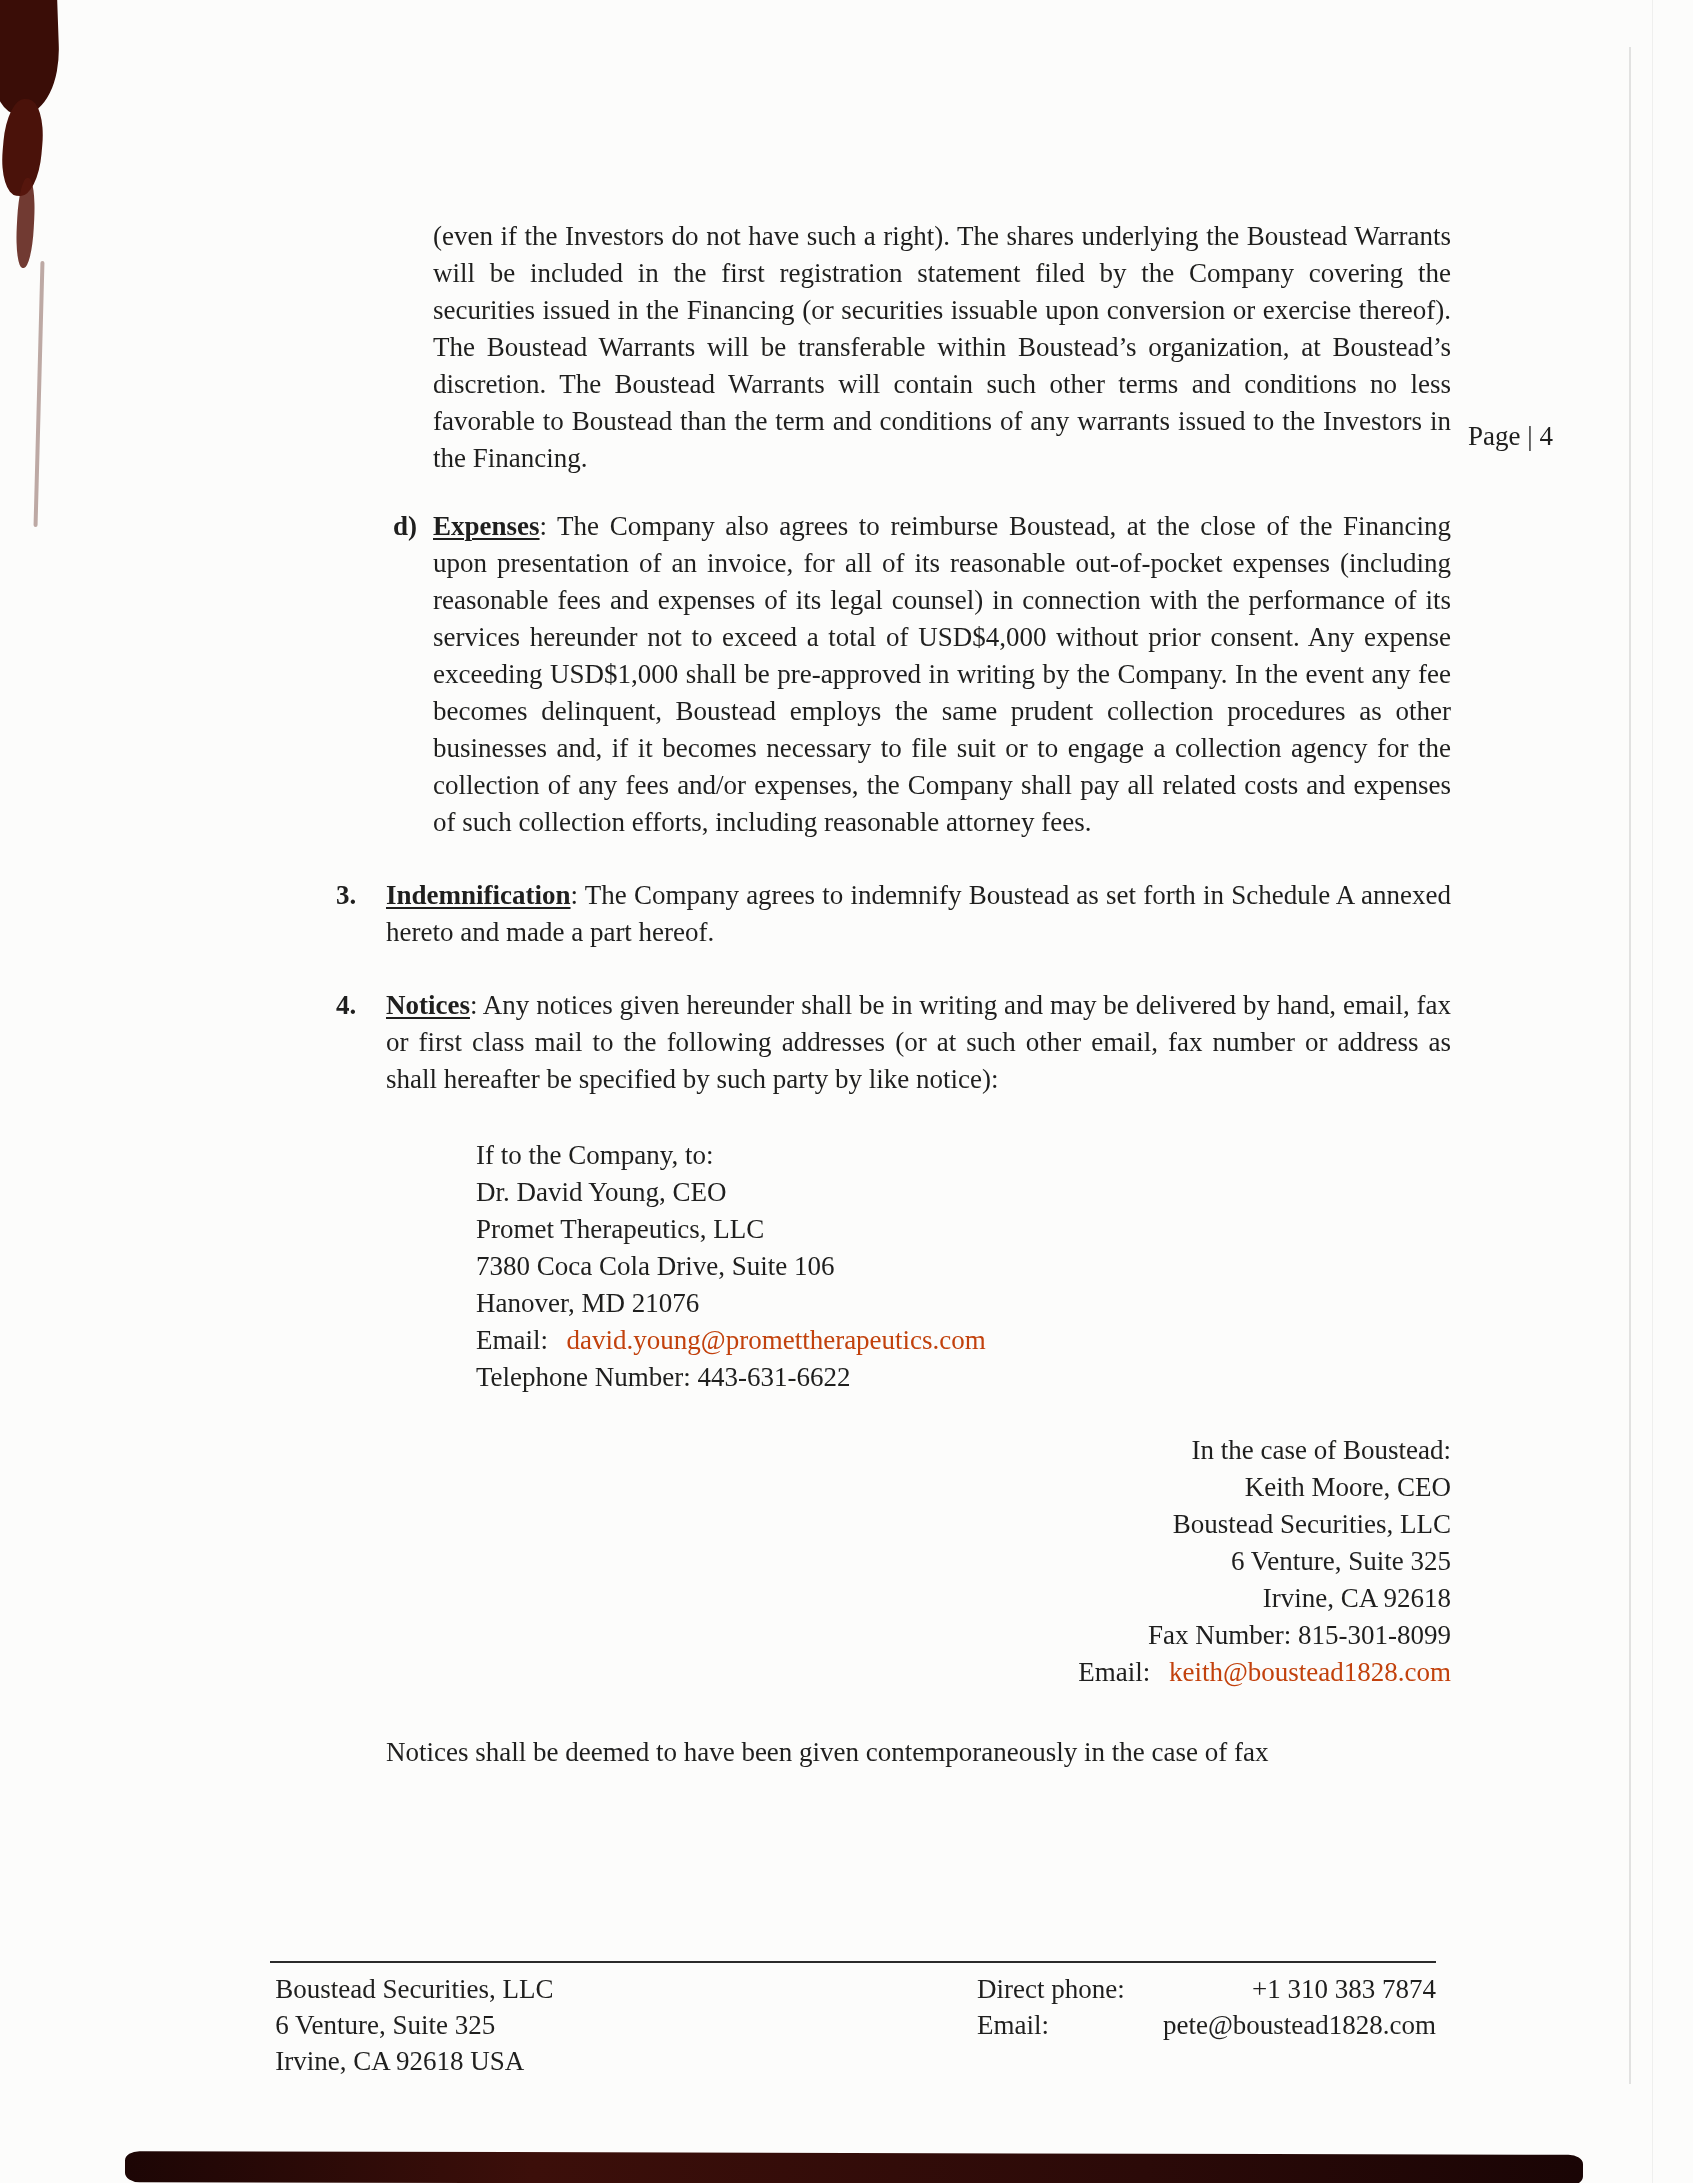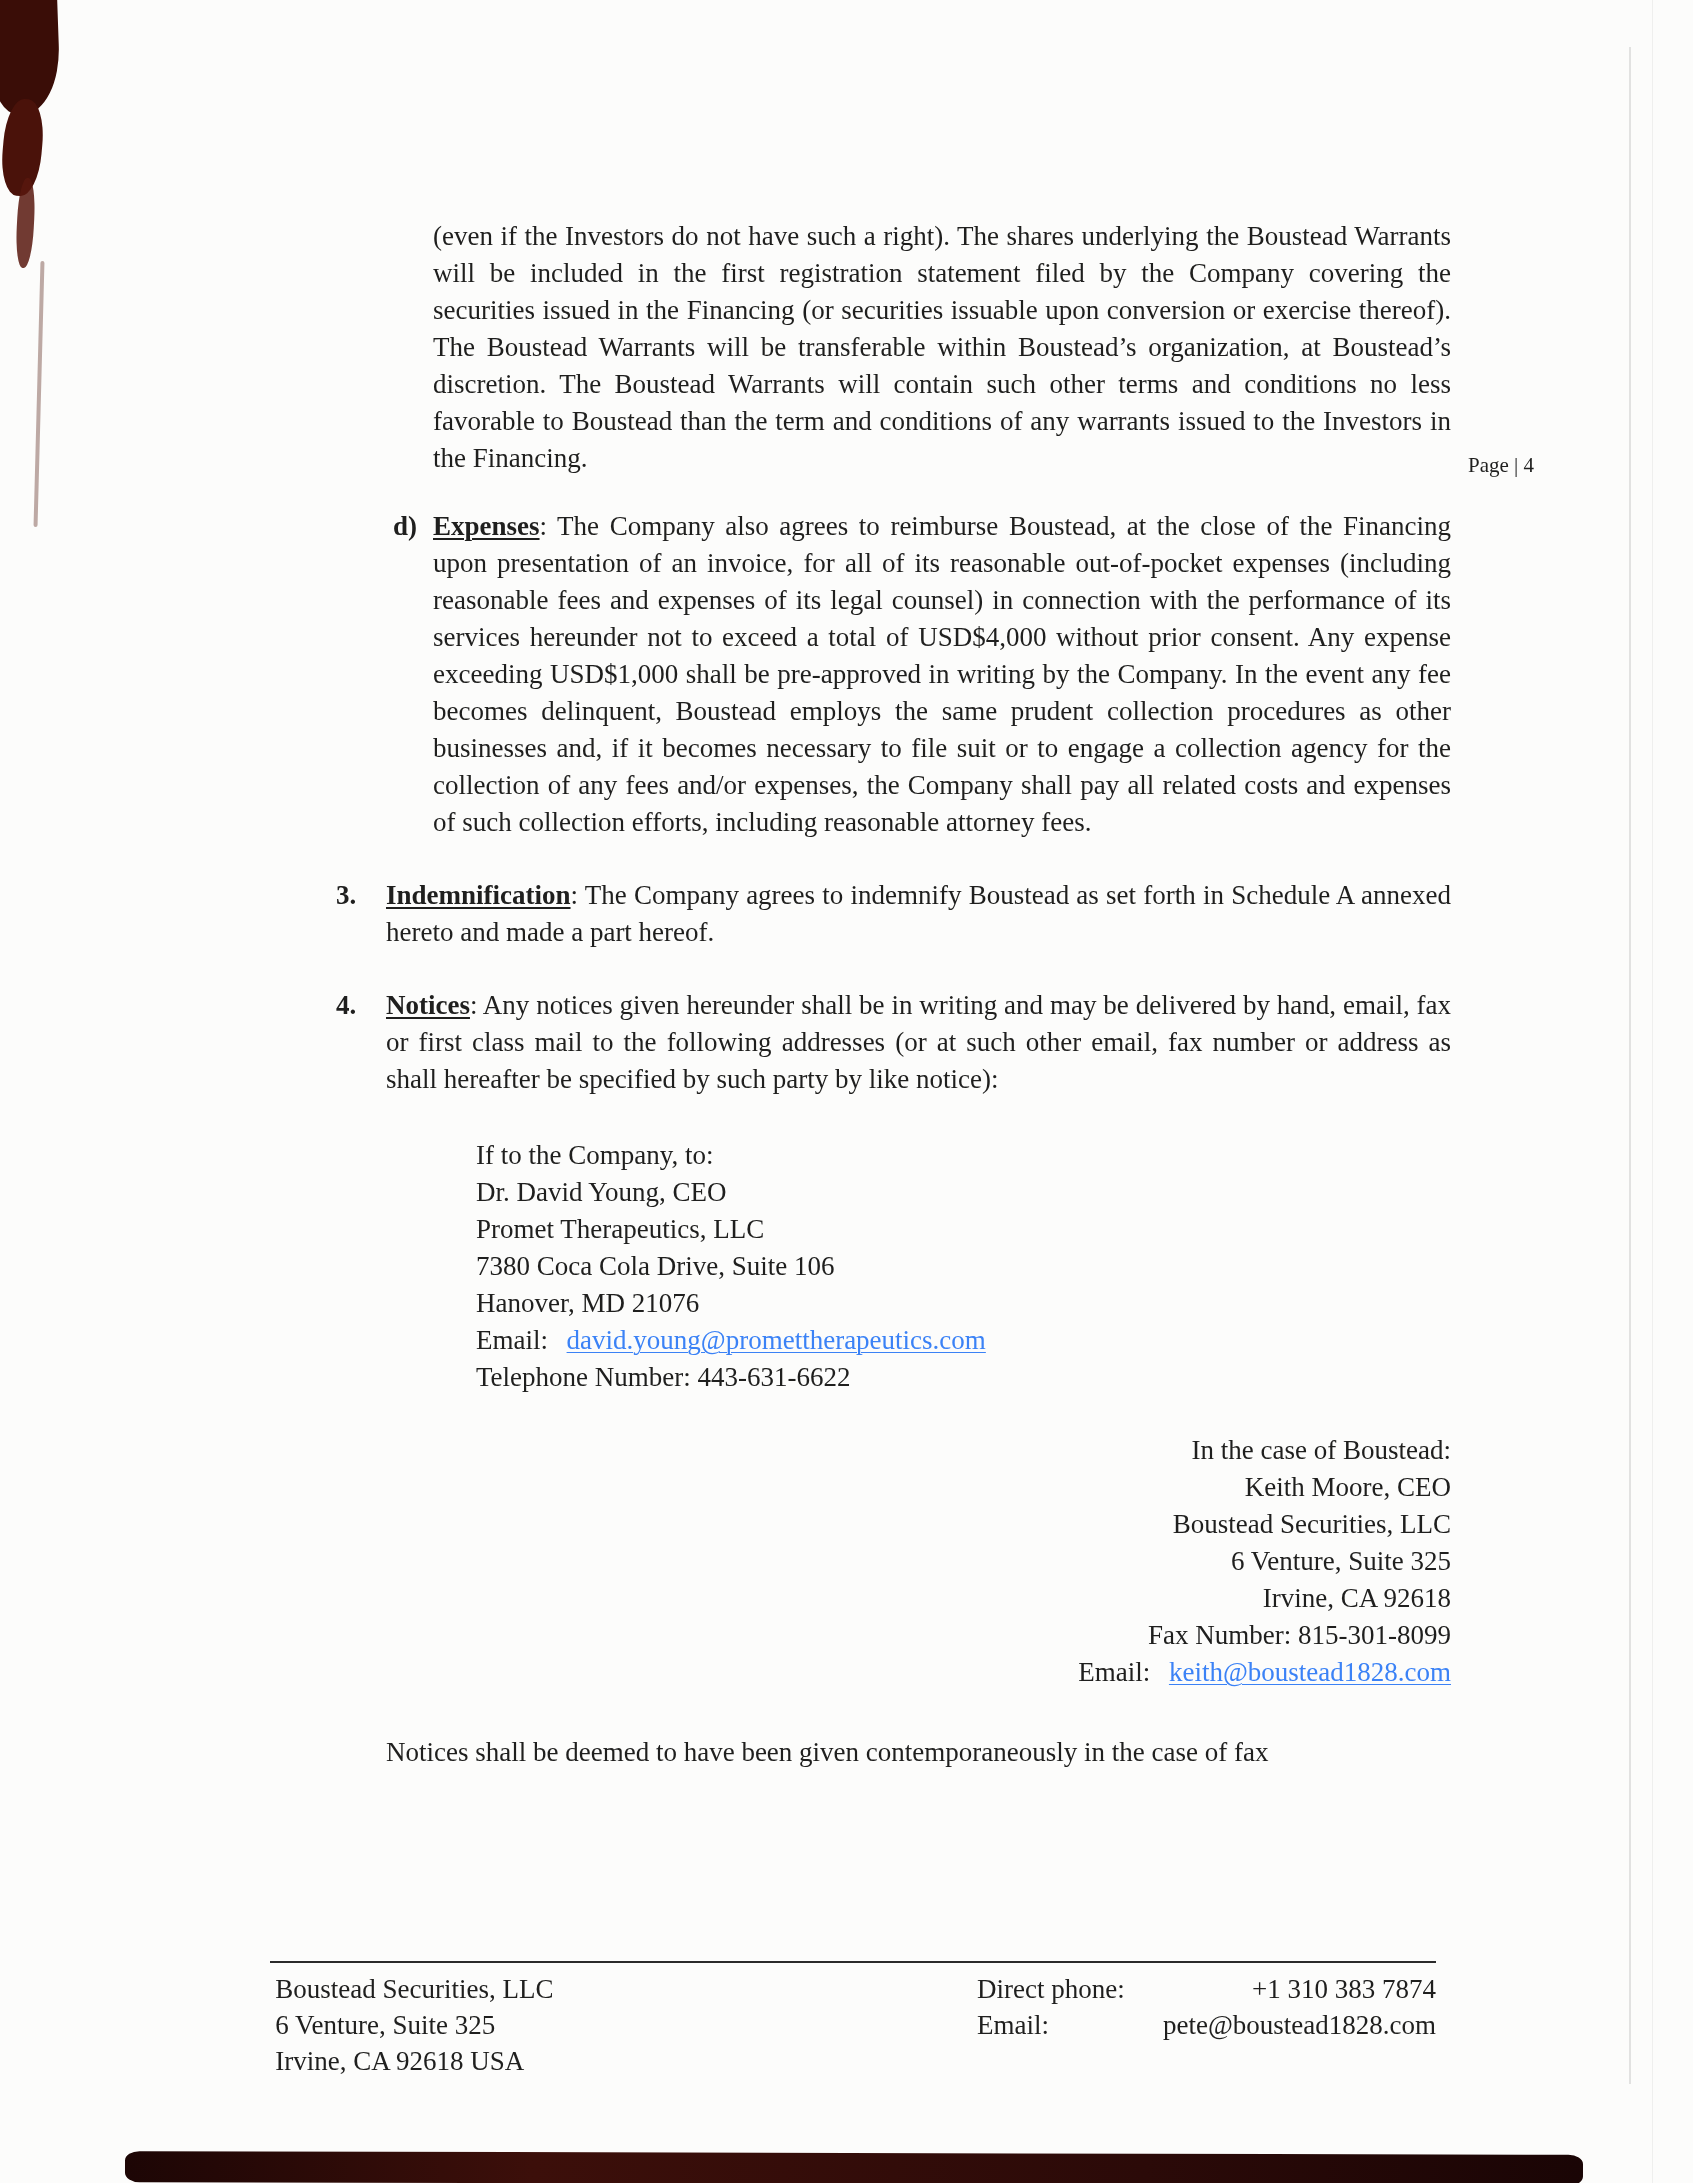--- a/index.html
+++ b/index.html
@@ -20,39 +20,39 @@
   .art-top1 { left:-8px; top:-9.3px; width:67px; height:123px; background:#3a0d07; border-radius:0 0 55% 35%; transform:rotate(-2deg); }
   .art-top2 { left:2.7px; top:99px; width:39px; height:97px; background:#4a120a; border-radius:45%; transform:rotate(5deg); }
   .art-top3 { left:17.3px; top:178px; width:17.3px; height:90px; background:#58180e; opacity:.85; border-radius:45%; transform:rotate(3deg); }
   .art-top4 { left:37px; top:261px; width:4px; height:266px; background:rgba(96,46,34,.4); transform:rotate(1.5deg); border-radius:2.7px; }
   .art-right1 { left:1629px; top:47px; width:2px; height:2037px; background:rgba(0,0,0,.10); }
   .art-right2 { left:1652px; top:0; width:1.3px; height:2183px; background:rgba(0,0,0,.05); }
   .art-bottom { left:125px; top:2153px; width:1458px; height:31px;
     background:linear-gradient(90deg,#1d0605,#3c0f0a 28%,#2b0a08 70%,#1a0505);
     border-radius:14.6px/9.3px; transform:rotate(.15deg); }
   
-  .page-num { position:absolute; left:1468px; top:421px; font-size:21px; white-space:nowrap;margin-top:32px; }
+  .page-num { position:absolute; left:1468px; top:421px; font-size:27px; white-space:nowrap; }
   .main { position:absolute; left:336px; top:218px; width:1115px; font-size:27px; line-height:37px; }
   .justified { text-align:justify; }
   .para-cont { margin-left:97px; }
   .item { display:flex; }
   .item-d { margin-left:57px; margin-top:31px; }
   .item-d .marker { width:40px; flex:none; font-weight:bold; }
   .item-num { margin-top:36px; }
   .item-num .marker { width:50px; flex:none; font-weight:bold; }
   .item .itext { flex:1; }
   .hd { font-weight:bold; text-decoration:underline; text-decoration-thickness:2px; text-underline-offset:3.3px; }
   .item-3 { margin-top:36px; }
   .item-4 { margin-top:36px; }
   .addr { margin-left:140px; }
   .addr-company { margin-top:39px; }
   .addr-boustead { margin-top:36px;text-align:right; }
   .addr .line { white-space:nowrap; }
   .email-label { margin-right:18.6px; }
-  a.link { color:#3b82f6; text-decoration:underline; text-decoration-thickness:1.3px; text-underline-offset:3.3px; cursor:pointer; }
+  a.link { color:#c2410c; text-decoration-thickness:1.3px; text-underline-offset:3.3px; cursor:pointer; }
   .closing { margin-left:50px; margin-top:43px; }
   
   .footer { position:absolute; left:270px; top:1961px; width:1166px;
     border-top:2.7px solid #2b2b2b; padding-top:8px; font-size:27px; line-height:36px; }
   .footer-inner { display:flex; justify-content:space-between; }
   .f-left { padding-left:5.3px; }
   .f-right { width:459px; }
   .f-row { display:flex; justify-content:space-between; }
   .f-row .f-label { text-align:right; }
   .f-row .f-value { text-align:left; }

